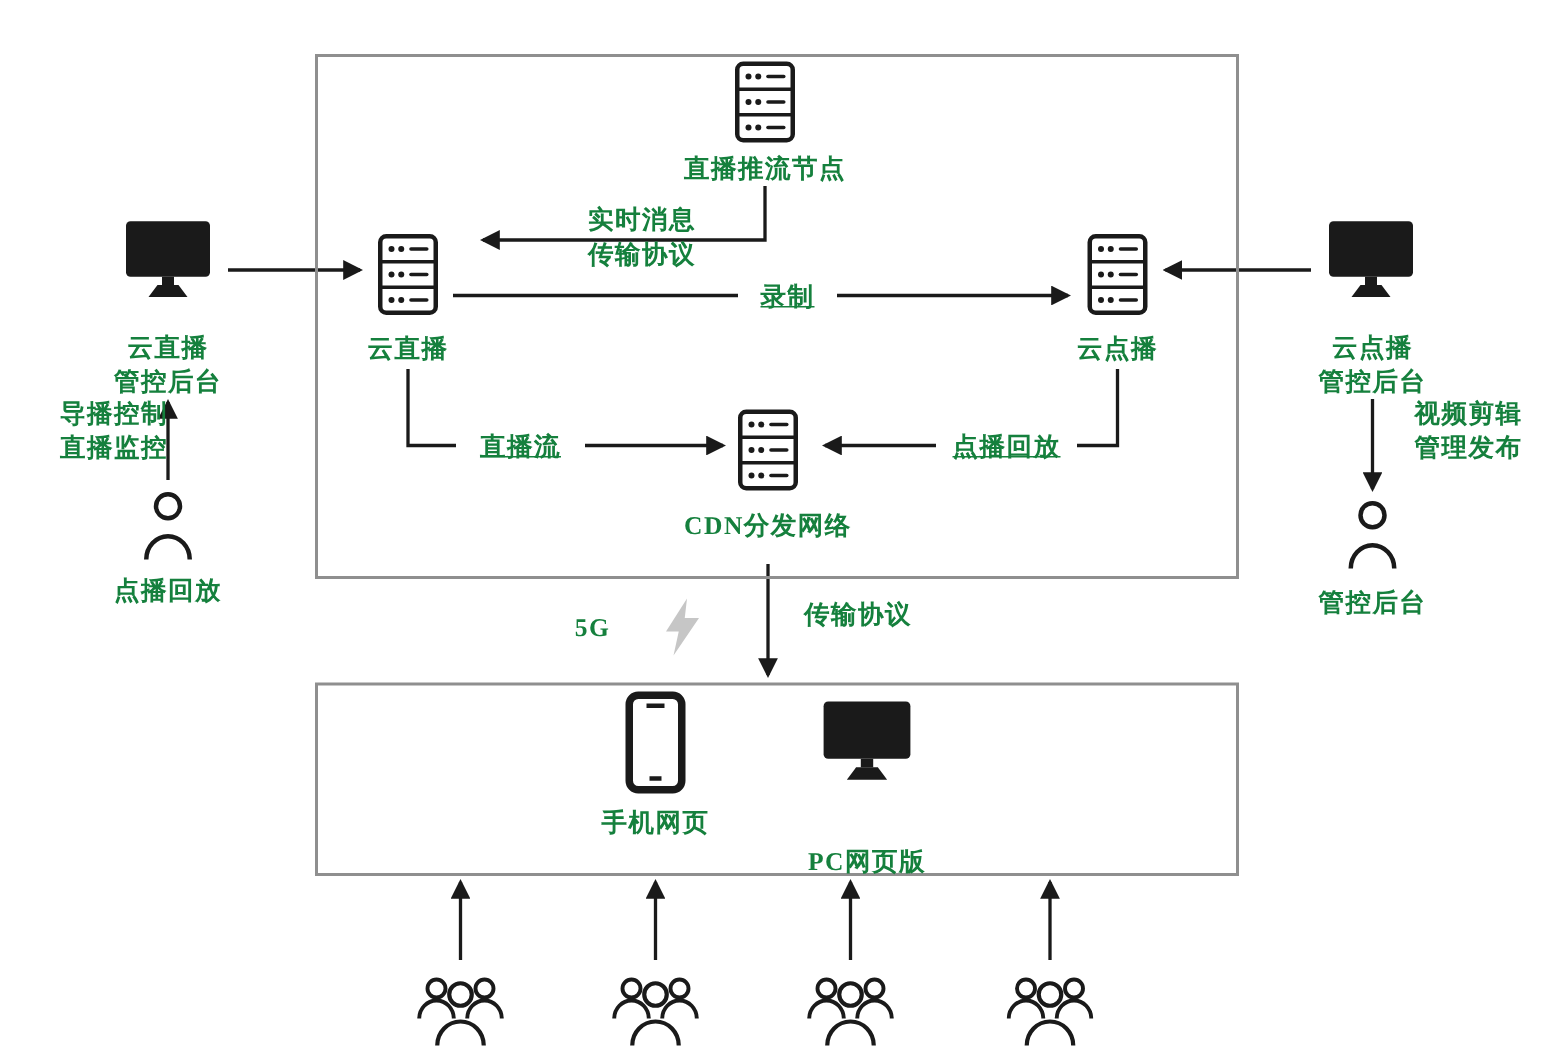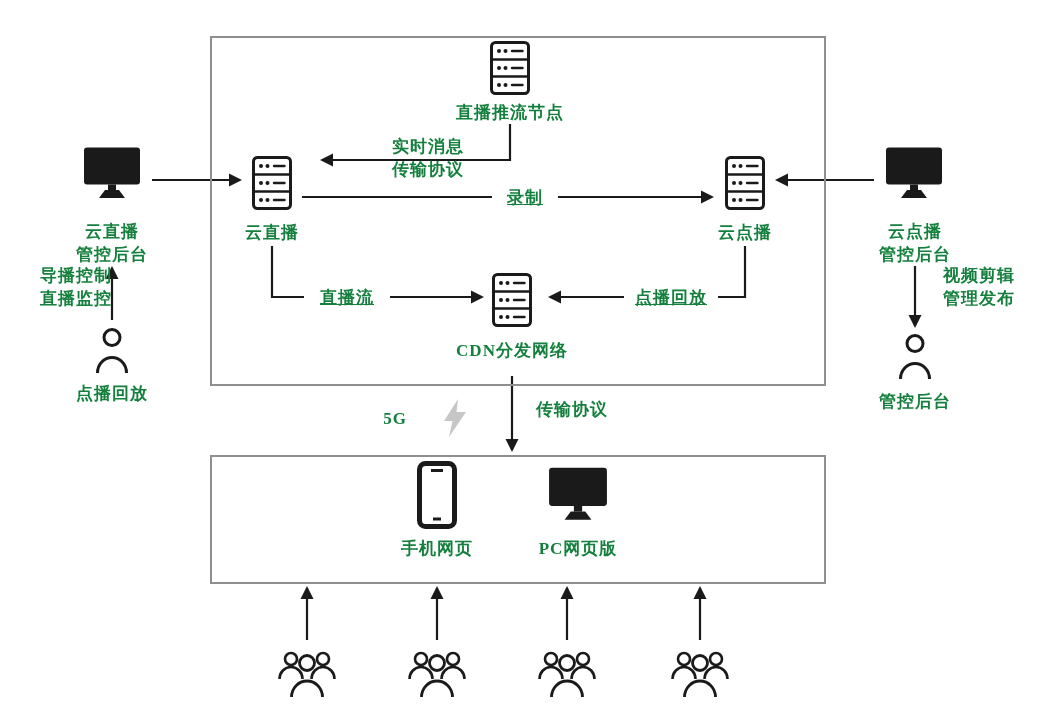--- a/index.html
+++ b/index.html
@@ -243,15 +243,15 @@
   <div class="lbl" style="left:860px;top:220px;width:110px">云点播
 管控后台</div>
   <div class="lbl" style="left:24px;top:264px;width:104px">导播控制
 直播监控</div>
   <div class="lbl" style="left:926px;top:264px;width:106px">视频剪辑
 管理发布</div>
   <div class="lbl" style="left:62px;top:382px;width:100px">点播回放</div>
   <div class="lbl" style="left:865px;top:390px;width:100px">管控后台</div>
 
   <div class="lbl" style="left:392px;top:537px;width:90px">手机网页</div>
-  <div class="lbl" style="left:528px;top:537px;width:100px">PC网页版</div>
+  <div class="lbl" style="left:528px;top:563px;width:100px">PC网页版</div>
 
 </div>
 
 </body></html>

